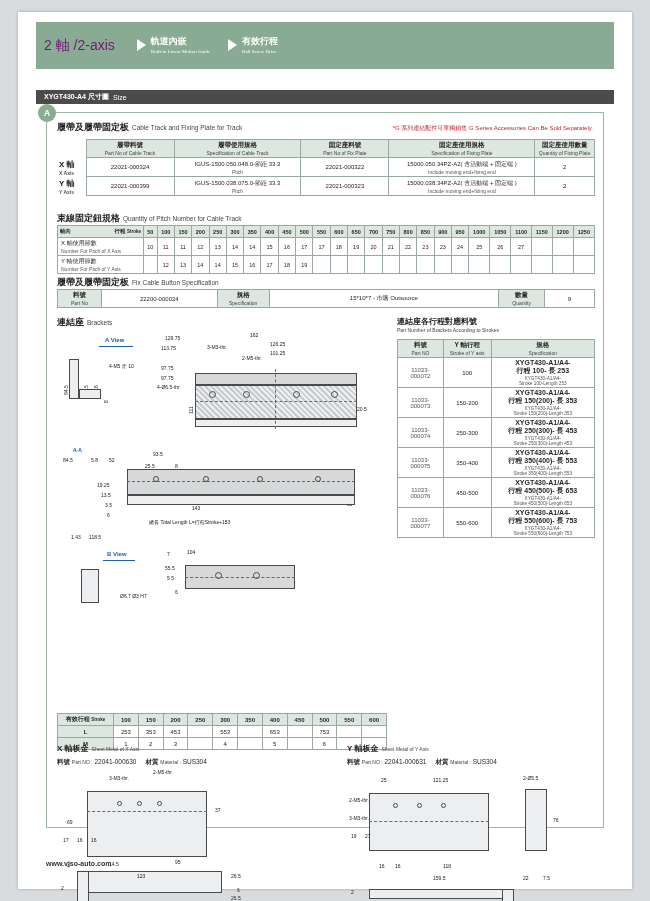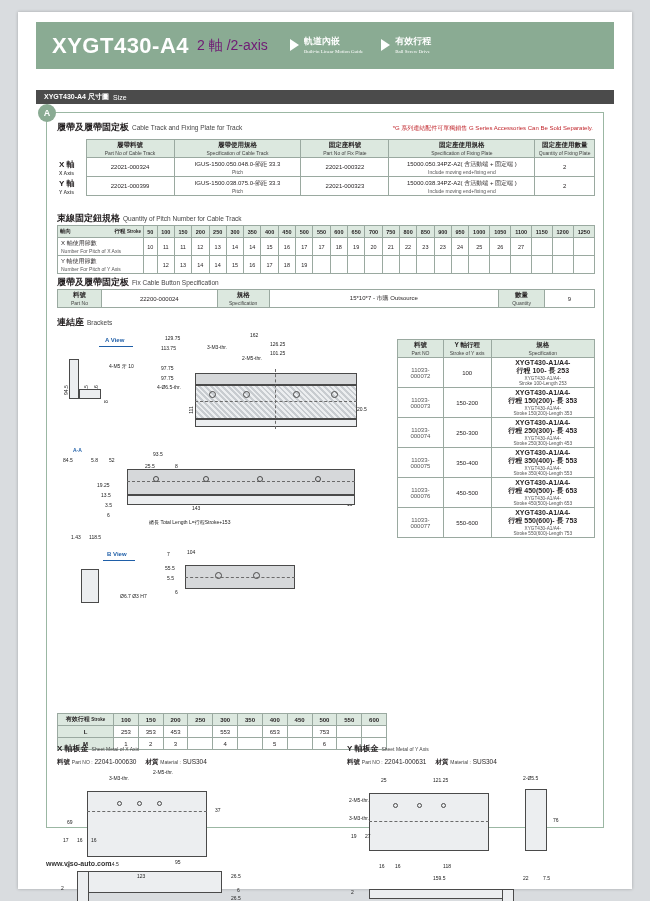--- a/index.html
+++ b/index.html
@@ -137,21 +137,20 @@
   .vdash { position:absolute; border-left:1px dashed #6a6a6a; }
   .bluearr { color:#1f5fa8; font-size:5px; position:absolute; }
   .aview { position:absolute; font-size:6px; font-weight:bold; color:#1f5fa8; }
 </style>
 </head>
 <body>
 
 <div class="page">
 
   <div class="hdr">
-    <div class="ttl">XYGT430-A4</div>
     <div class="sub">2 軸 /2-axis</div>
     <div class="hdr-feats">
       <div class="feat">
         <span class="tri"></span>
         <span class="ftxt">
           <span class="f1">軌道內嵌</span><br>
           <span class="f2">Built-in Linear Motion Guide</span>
         </span>
       </div>
       <div class="feat">
@@ -399,20 +398,24 @@
       <div class="circshape" style="left:200px;top:147px;width:6px;height:6px;"></div>
       <div class="circshape" style="left:258px;top:147px;width:6px;height:6px;"></div>
 
       <div class="shape lgray" style="left:24px;top:240px;width:18px;height:34px;"></div>
       <div class="shape gray" style="left:128px;top:236px;width:110px;height:24px;"></div>
       <div class="circshape" style="left:158px;top:243px;width:7px;height:7px;"></div>
       <div class="circshape" style="left:196px;top:243px;width:7px;height:7px;"></div>
       <div class="dash" style="left:128px;top:248px;width:110px;"></div>
     </div>
 
+    <div class="lbl5">
+      <span>連結座各行程對應料號</span>
+      <span class="en">Part Number of Brackets According to Strokes</span>
+    </div>
     <table class="t4" id="bracket-table">
         <tbody>
           <tr>
             <td class="th" style="width:46px"><span>料號</span><span class="en">Part NO</span></td>
             <td class="th" style="width:48px"><span>Y 軸行程</span><span class="en">Stroke of Y axis</span></td>
             <td class="th" style="width:104px"><span>規格</span><span class="en">Specification</span></td>
           </tr>
           <tr>
             <td class="small" style="font-size:6px">11033-<br>000072</td>
             <td>100</td>

